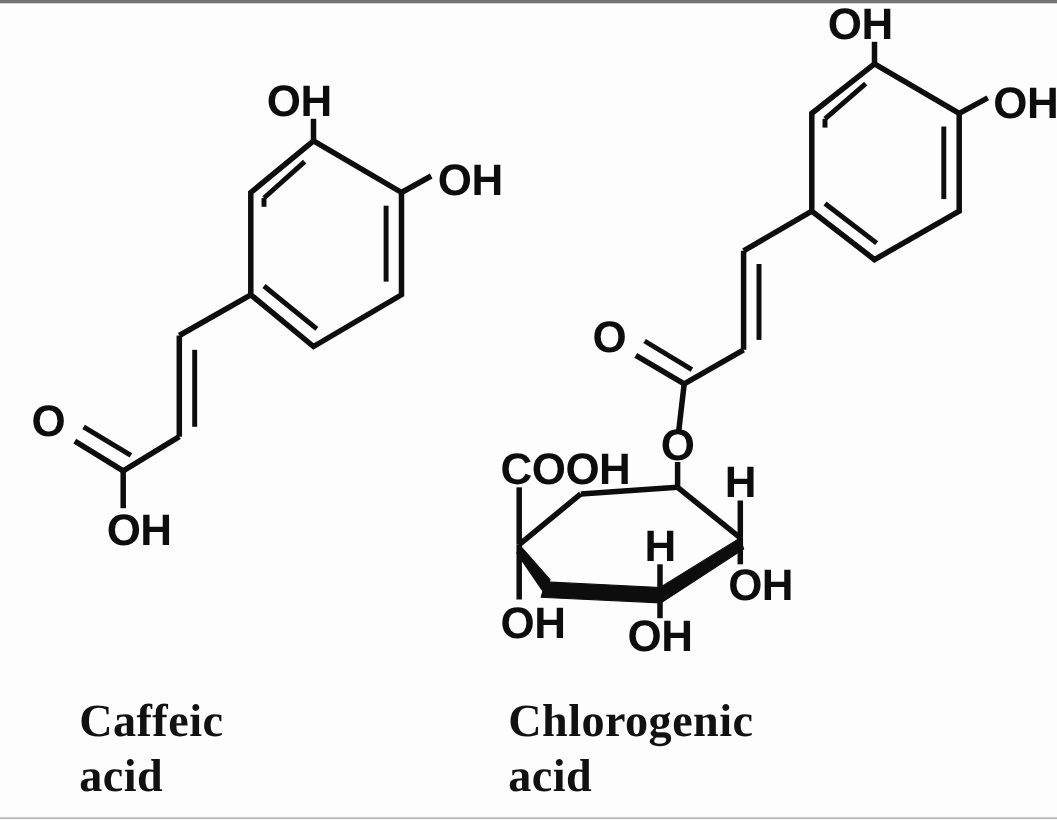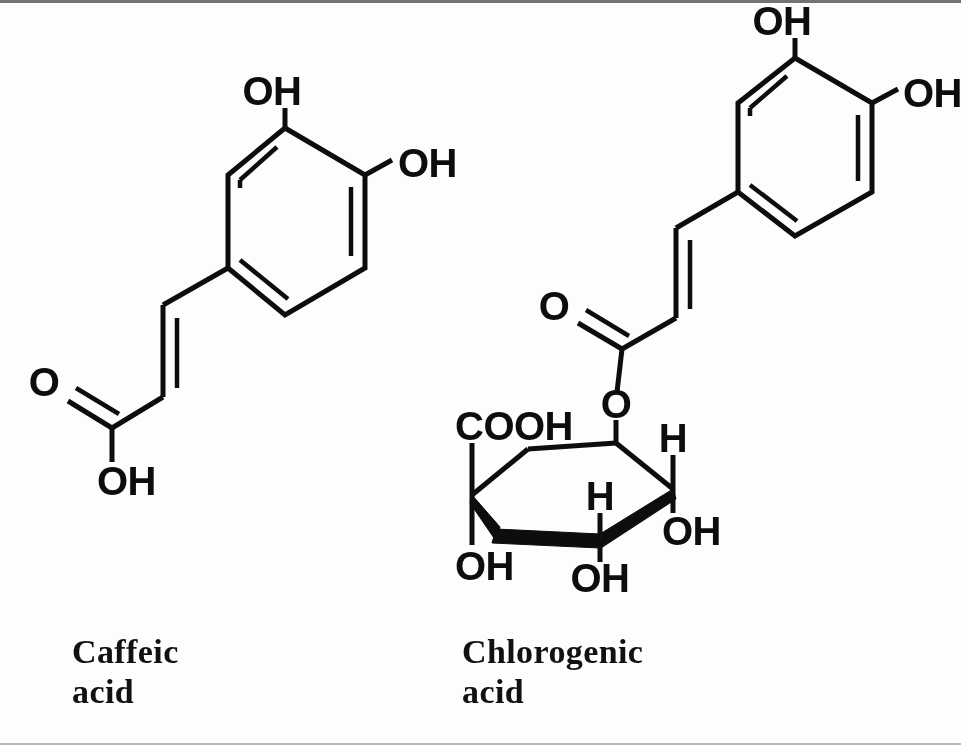--- a/index.html
+++ b/index.html
@@ -57,21 +57,21 @@
     font-size: 40px;
     font-weight: 700;
     fill: #0d0d0d;
     letter-spacing: -0.5px;
   }
 
   .caption {
     position: absolute;
     font-family: "Liberation Serif", serif;
     font-weight: 700;
-    font-size: 34px;
+    font-size: 42px;
     line-height: 1.18;
     color: #111111;
     letter-spacing: 0.4px;
     white-space: pre-line;
   }
   #caption-caffeic   { left: 72px;  top: 632px; }
   #caption-chlorogenic { left: 462px; top: 632px; }
 </style>
 </head>
 <body>

